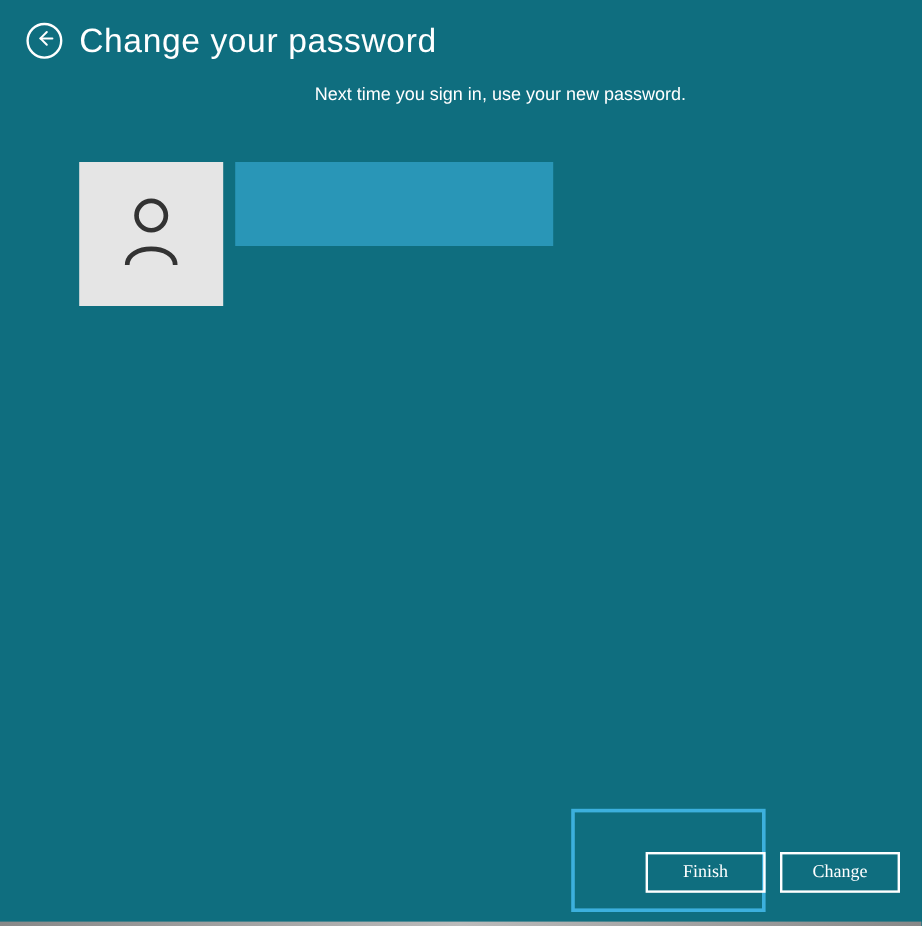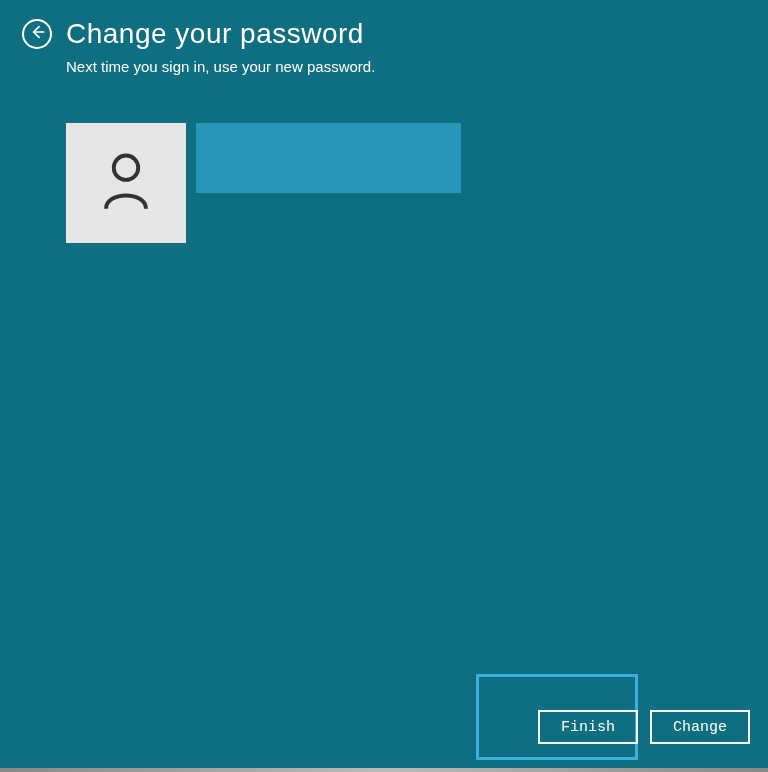--- a/index.html
+++ b/index.html
@@ -39,21 +39,22 @@
     .title {
       font-size: 28px;
       font-weight: 300;
       margin-left: 14px;
       letter-spacing: 0.5px;
     }
     .subtitle {
       font-size: 15px;
       font-weight: 400;
       margin-left: 66px;
-      margin-top: 8px;
+      margin-top: 20px;
+      text-align: center;
     }
     .user-section {
       margin-left: 66px;
       margin-top: 48px;
       display: flex;
       align-items: flex-start;
     }
     .avatar {
       width: 120px;
       height: 120px;
@@ -78,21 +79,21 @@
       right: 18px;
       display: flex;
       gap: 12px;
       align-items: center;
     }
     .btn {
       border: 2px solid #ffffff;
       background: transparent;
       color: #ffffff;
       font-size: 15px;
-      font-family: Liberation Mono, monospace;
+      font-family: Liberation Serif, serif;
       width: 100px;
       height: 34px;
       cursor: pointer;
       display: flex;
       align-items: center;
       justify-content: center;
     }
     .finish-highlight {
       position: absolute;
       bottom: 12px;

